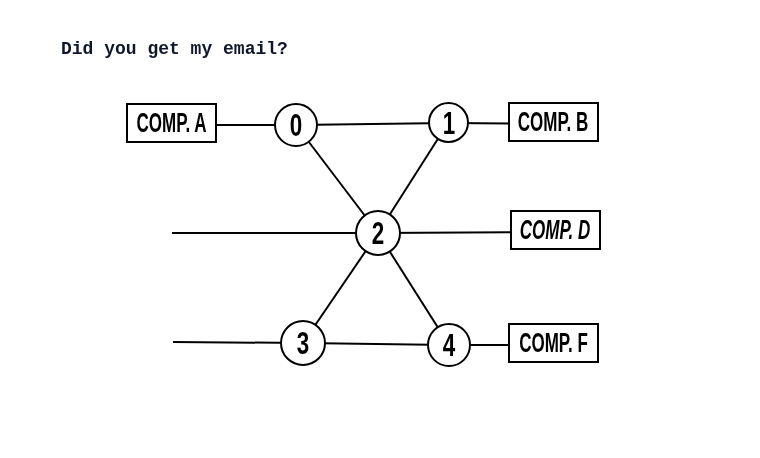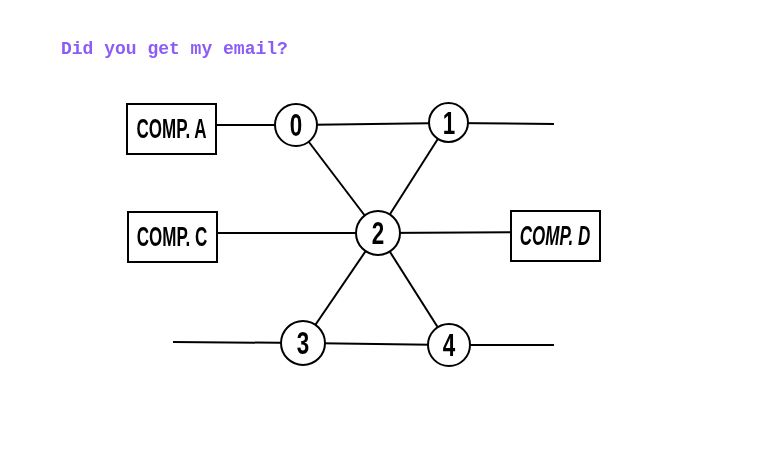--- a/index.html
+++ b/index.html
@@ -16,36 +16,36 @@
     font-family: "Liberation Sans", sans-serif;
   }
   .title {
     position: absolute;
     left: 61px;
     top: 40px;
     font-family: "Liberation Mono", "DejaVu Sans Mono", monospace;
     font-weight: bold;
     font-size: 18px;
     line-height: 1;
-    color: #8b5cf6;
+    color: #0f172a;
     white-space: nowrap;
   }
   .edges {
     position: absolute;
     left: 0;
     top: 0;
   }
   .edges line {
     stroke: #000000;
     stroke-width: 2;
   }
   .comp-box {
     position: absolute;
     width: 91px;
-    height: 52px;
+    height: 40px;
     box-sizing: border-box;
     background: #ffffff;
     border: 2px solid #000000;
     display: flex;
     align-items: center;
     justify-content: center;
     text-align: right;
   }
   .comp-box .lbl {
     font-weight: bold;
@@ -93,25 +93,28 @@
     <line x1="378" y1="233" x2="303" y2="343"></line>
     <line x1="378" y1="233" x2="449" y2="345"></line>
     <line x1="173" y1="342" x2="303" y2="343"></line>
     <line x1="303" y1="343" x2="449" y2="345"></line>
     <line x1="449" y1="345" x2="554" y2="345"></line>
   </svg>
 
   <div class="comp-box" style="left:126px; top:103px;">
     <span class="lbl">COMP. A</span>
   </div>
-  <div class="comp-box" style="left:127px; top:211px;">
-    <span class="lbl">COMP. C</span>
+  <div class="comp-box" style="left:508px; top:102px;">
+    <span class="lbl">COMP. B</span>
   </div>
   <div class="comp-box" style="left:510px; top:210px;font-style:italic;">
     <span class="lbl">COMP. D</span>
+  </div>
+  <div class="comp-box" style="left:508px; top:323px;">
+    <span class="lbl">COMP. F</span>
   </div>
 
   <div class="node-circle" style="left:274px; top:103px; width:44px; height:44px;">
     <span class="num">0</span>
   </div>
   <div class="node-circle" style="left:428px; top:102px; width:41px; height:41px;">
     <span class="num">1</span>
   </div>
   <div class="node-circle" style="left:355px; top:210px; width:46px; height:46px;">
     <span class="num">2</span>

